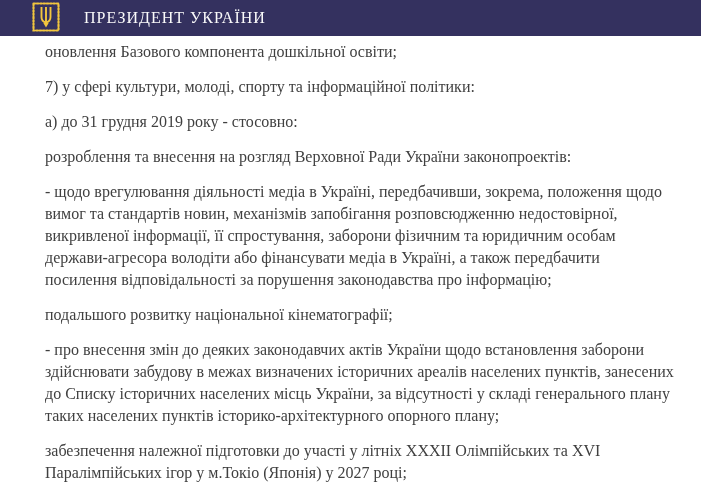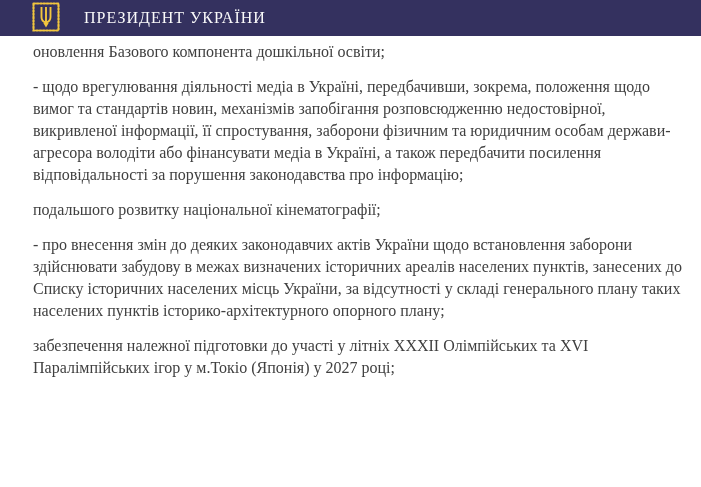--- a/index.html
+++ b/index.html
@@ -57,34 +57,37 @@
   }
   
   .doc-content {
     position: absolute;
     top: 0; left: 0;
     width: 100%;
     z-index: 1;
     padding: 28px 10px 0 29px;
   }
   .doc-content p {
-    margin: 13px 4px;
+    margin: 13px 16px;
     font-size: 16px;
     line-height: 22px;
     color: var(--text-color);
     text-align: left;
   }
 </style>
 </head>
 <body>
 
 <div class="viewport">
 
   <main class="doc-content">
     <p>оновлення Базового компонента дошкільної освіти;</p>
+    <p>7) у сфері культури, молоді, спорту та інформаційної політики:</p>
+    <p>а) до 31 грудня 2019 року - стосовно:</p>
+    <p>розроблення та внесення на розгляд Верховної Ради України законопроектів:</p>
     <p>- щодо врегулювання діяльності медіа в Україні, передбачивши, зокрема, положення щодо вимог та стандартів новин, механізмів запобігання розповсюдженню недостовірної, викривленої інформації, її спростування, заборони фізичним та юридичним особам держави-агресора володіти або фінансувати медіа в Україні, а також передбачити посилення відповідальності за порушення законодавства про інформацію;</p>
     <p>подальшого розвитку національної кінематографії;</p>
     <p>- про внесення змін до деяких законодавчих актів України щодо встановлення заборони здійснювати забудову в межах визначених історичних ареалів населених пунктів, занесених до Списку історичних населених місць України, за відсутності у складі генерального плану таких населених пунктів історико-архітектурного опорного плану;</p>
     <p>забезпечення належної підготовки до участі у літніх XXXII Олімпійських та XVI Паралімпійських ігор у м.Токіо (Японія) у 2027 році;</p>
   </main>
 
   <header class="site-header">
     <a class="emblem-link">
       <span>
         <svg viewBox="0 0 28 30" xmlns="http://www.w3.org/2000/svg" aria-hidden="true">

